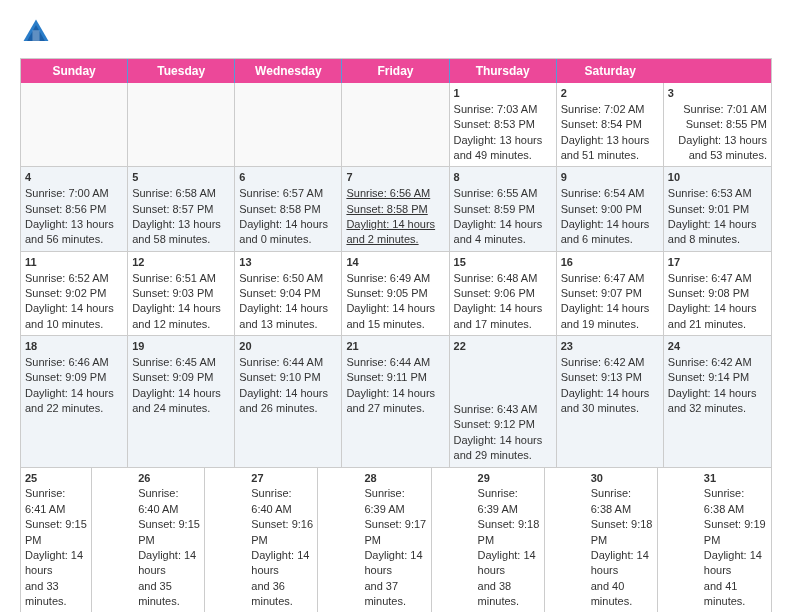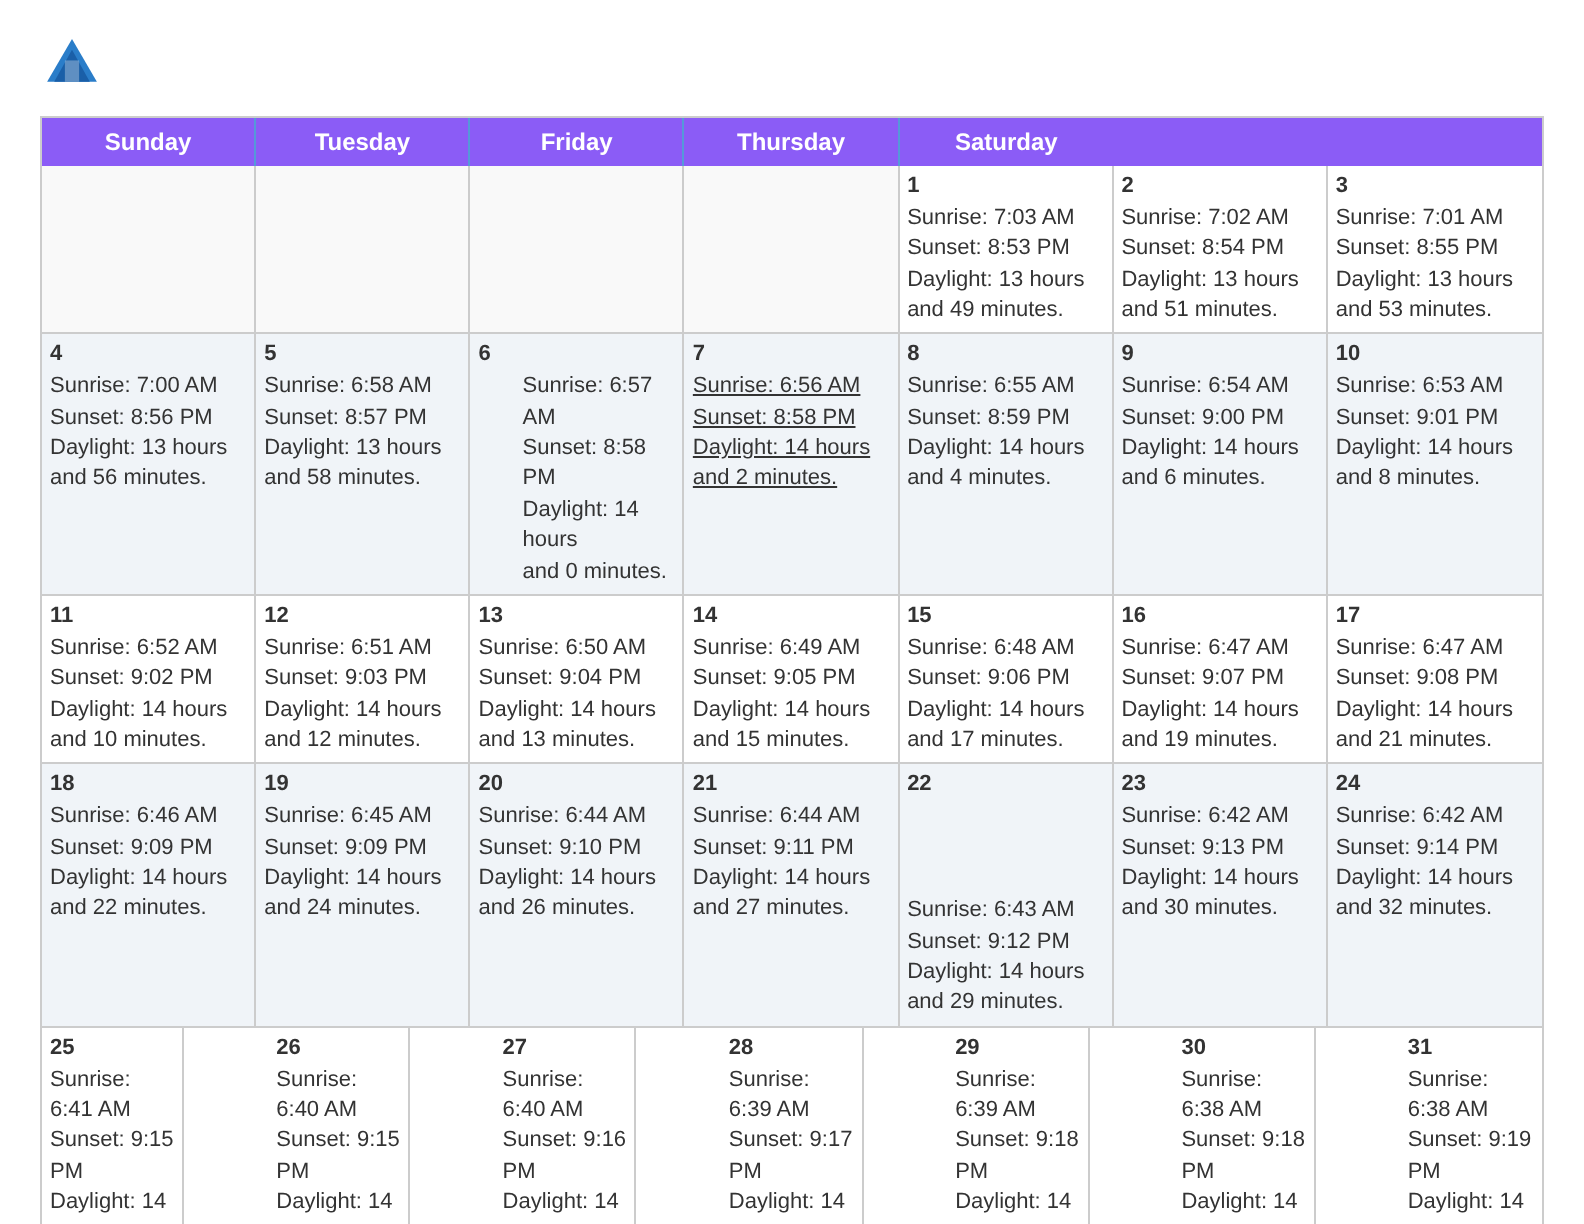--- a/index.html
+++ b/index.html
@@ -54,21 +54,21 @@
     }
     .calendar {
       flex: 1;
       display: flex;
       flex-direction: column;
       border: 1px solid #ccc;
     }
     .cal-header-row {
       display: grid;
       grid-template-columns: repeat(7, 1fr);
-      background: #8b5cf6;
+      background: #ec4899;
     }
     .cal-header-cell {
       color: #fff;
       font-size: 12px;
       font-weight: bold;
       text-align: center;
       padding: 5px 2px;
       border-right: 1px solid #5599d9;
     }
     .cal-header-cell:last-child { border-right: none; }
@@ -127,20 +127,21 @@
     <div class="title-block">
       <div class="month-title"></div>
       <div class="location"></div>
     </div>
   </div>
 
   <div class="calendar">
     <div class="cal-header-row">
     <div class="cal-header-cell">Sunday</div>
         <div class="cal-header-cell">Tuesday</div>
+        <div class="cal-header-cell">Wednesday</div>
         <div class="cal-header-cell">Friday</div>
         <div class="cal-header-cell">Thursday</div>
         <div class="cal-header-cell">Saturday</div>
       </div>
     <div class="cal-body">
     <div class="cal-week">
           <div class="cal-cell empty"></div>
           <div class="cal-cell empty"></div>
           <div class="cal-cell empty"></div>
           <div class="cal-cell empty"></div>
@@ -153,21 +154,21 @@
           </div>
           <div class="cal-cell">
             <span class="day-num">2</span>
             <div class="cell-info" style="white-space: pre-line;">Sunrise: 7:02 AM
 Sunset: 8:54 PM
 Daylight: 13 hours
 and 51 minutes.</div>
           </div>
           <div class="cal-cell">
             <span class="day-num">3</span>
-            <div class="cell-info" style="white-space: pre-line;">Sunrise: 7:01 AM
+            <div class="cell-info" style="white-space: pre-line; text-align: right;">Sunrise: 7:01 AM
 Sunset: 8:55 PM
 Daylight: 13 hours
 and 53 minutes.</div>
           </div>
         </div>
         <div class="cal-week">
           <div class="cal-cell alt-row">
             <span class="day-num">4</span>
             <div class="cell-info" style="white-space: pre-line;">Sunrise: 7:00 AM
 Sunset: 8:56 PM
@@ -176,21 +177,21 @@
           </div>
           <div class="cal-cell alt-row">
             <span class="day-num">5</span>
             <div class="cell-info" style="white-space: pre-line;">Sunrise: 6:58 AM
 Sunset: 8:57 PM
 Daylight: 13 hours
 and 58 minutes.</div>
           </div>
           <div class="cal-cell alt-row">
             <span class="day-num">6</span>
-            <div class="cell-info" style="white-space: pre-line; margin-left: 22px;">Sunrise: 6:57 AM
+            <div class="cell-info" style="white-space: pre-line;">Sunrise: 6:57 AM
 Sunset: 8:58 PM
 Daylight: 14 hours
 and 0 minutes.</div>
           </div>
           <div class="cal-cell alt-row">
             <span class="day-num">7</span>
             <div class="cell-info" style="white-space: pre-line; text-decoration: underline;">Sunrise: 6:56 AM
 Sunset: 8:58 PM
 Daylight: 14 hours
 and 2 minutes.</div>

